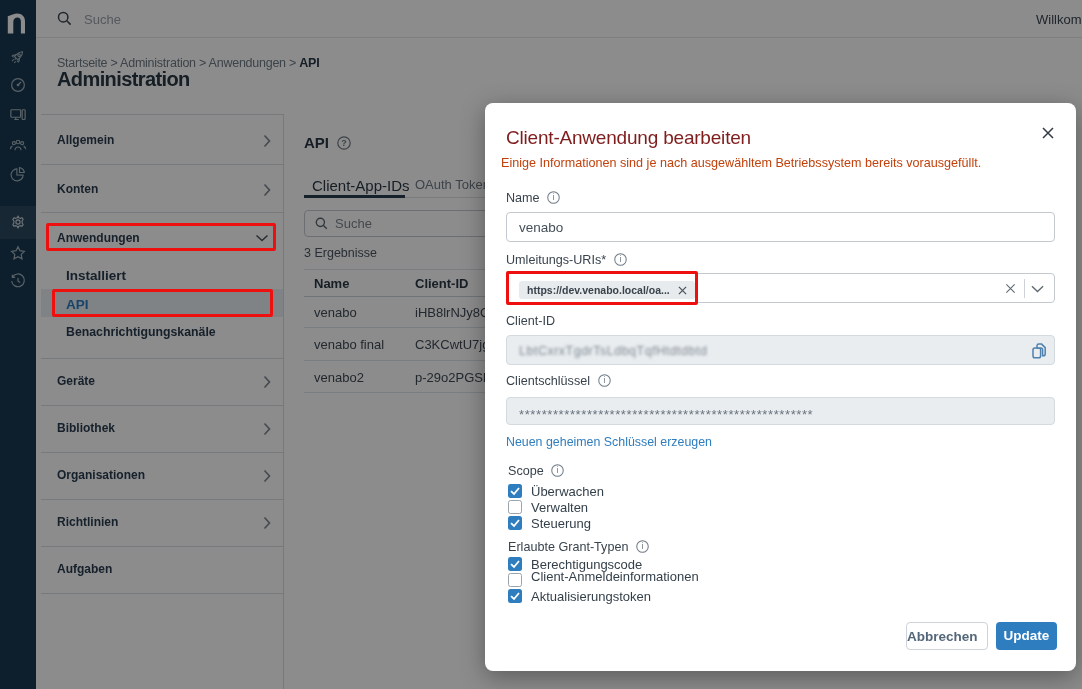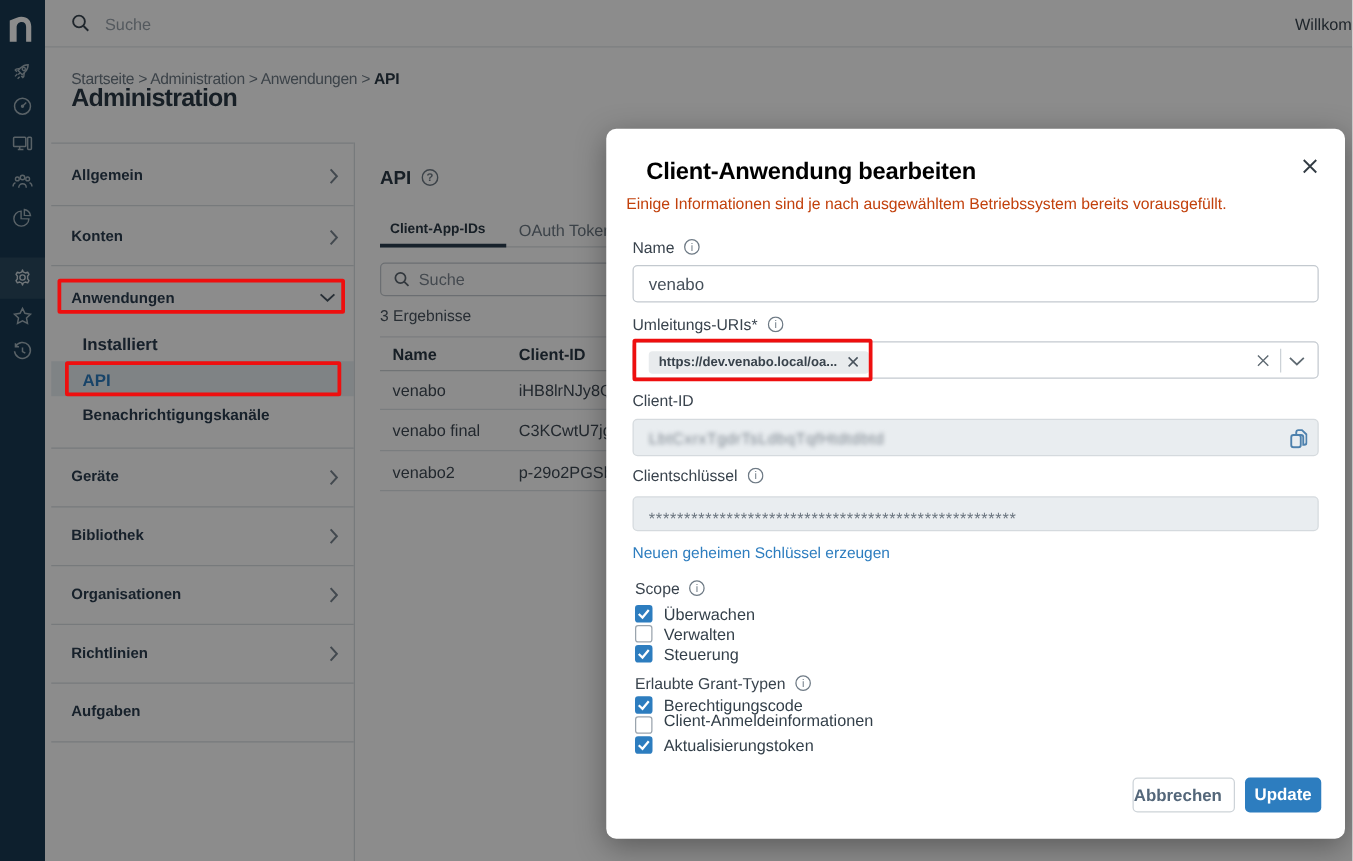--- a/index.html
+++ b/index.html
@@ -17,37 +17,37 @@
   
   #navcol{left:41px;top:114px;width:242px;height:575px;border-top:1px solid #d9dee2;}
   #navborder{left:283px;top:114px;width:0;height:575px;border-left:1px solid #d9dee2;}
   .nrow{position:absolute;left:0;width:242px;height:47px;border-bottom:1px solid #d9dee2;}
   .nrow .t{position:absolute;left:16px;top:16px;font-size:12px;font-weight:700;color:#2b3d4f;}
   .nrow .ch{position:absolute;right:12px;top:17px;}
   .sub{position:absolute;left:0;width:242px;font-size:13.5px;font-weight:700;color:#2b3d4f;}
   
   #apihead{left:304px;top:134px;font-size:15px;font-weight:700;color:#2b3945;}
   #tabline{left:304px;top:197px;width:756px;height:0;border-top:1px solid #dce0e4;}
-  #tab1{left:312px;top:177px;font-size:11px;font-weight:700;color:#2b3945;}
+  #tab1{left:312px;top:177px;font-size:15px;font-weight:400;color:#2b3945;}
   #tab1u{left:304px;top:195px;width:101px;height:3px;background:#2b3d4f;}
   #tab2{left:415px;top:177px;font-size:13px;color:#6e7a85;}
   #msearch{left:304px;top:210px;width:754px;height:25px;border:1px solid #c3c9cf;border-radius:4px;}
   #msearch span{position:absolute;left:30px;top:5px;font-size:13px;color:#7c8690;}
   #ergeb{left:304px;top:246px;font-size:12.5px;color:#4a5560;}
   .tline{position:absolute;left:304px;width:756px;height:0;border-top:1px solid #dfe3e7;}
   .tcell{position:absolute;font-size:13px;color:#3f4a55;}
   .thead{position:absolute;font-size:13px;font-weight:700;color:#2b3945;}
   
   #backdrop{left:0;top:0;width:1082px;height:689px;background:rgba(0,0,0,0.452);z-index:50;}
   .redbox{position:absolute;border:3px solid #ee0f0f;border-radius:2px;z-index:60;box-sizing:border-box;}
   
   #modal{left:485px;top:103px;width:591px;height:568px;background:#fff;border-radius:8px;
          box-shadow:0 6px 24px rgba(0,0,0,0.35);z-index:70;}
   .m{position:absolute;}
-  #mtitle{left:32px;top:24px;font-size:19px;font-weight:700;color:#000000;letter-spacing:-0.2px;}
+  #mtitle{left:21px;top:24px;font-size:19px;font-weight:400;color:#7f1d1d;letter-spacing:-0.2px;}
   #mclose{left:557px;top:24px;width:12px;height:12px;}
   #msub{left:16px;top:53px;font-size:12.6px;color:#c2410c;}
   .mlabel{position:absolute;left:21px;font-size:12.6px;color:#39434d;}
   .info{display:inline-block;vertical-align:-2px;margin-left:4px;}
   .minput{position:absolute;left:21px;width:549px;height:30px;border:1px solid #c3c9cf;border-radius:4px;background:#fff;box-sizing:border-box;}
   .minput.gray{background:#e9edf0;border-color:#d5dade;}
   .itext{position:absolute;left:12px;top:7px;font-size:13.5px;color:#454f59;}
   #chip{position:absolute;left:12px;top:7px;height:18px;background:#e8ebed;border-radius:3px;font-size:10.5px;font-weight:700;color:#39434c;line-height:18px;padding:0 8px;}
   #blurid{position:absolute;left:12px;top:8px;font-size:12.5px;color:#7e8790;filter:blur(1.6px);letter-spacing:0.5px;}
   #stars{position:absolute;left:12px;top:9px;font-size:13px;color:#6a747e;letter-spacing:0.6px;}

